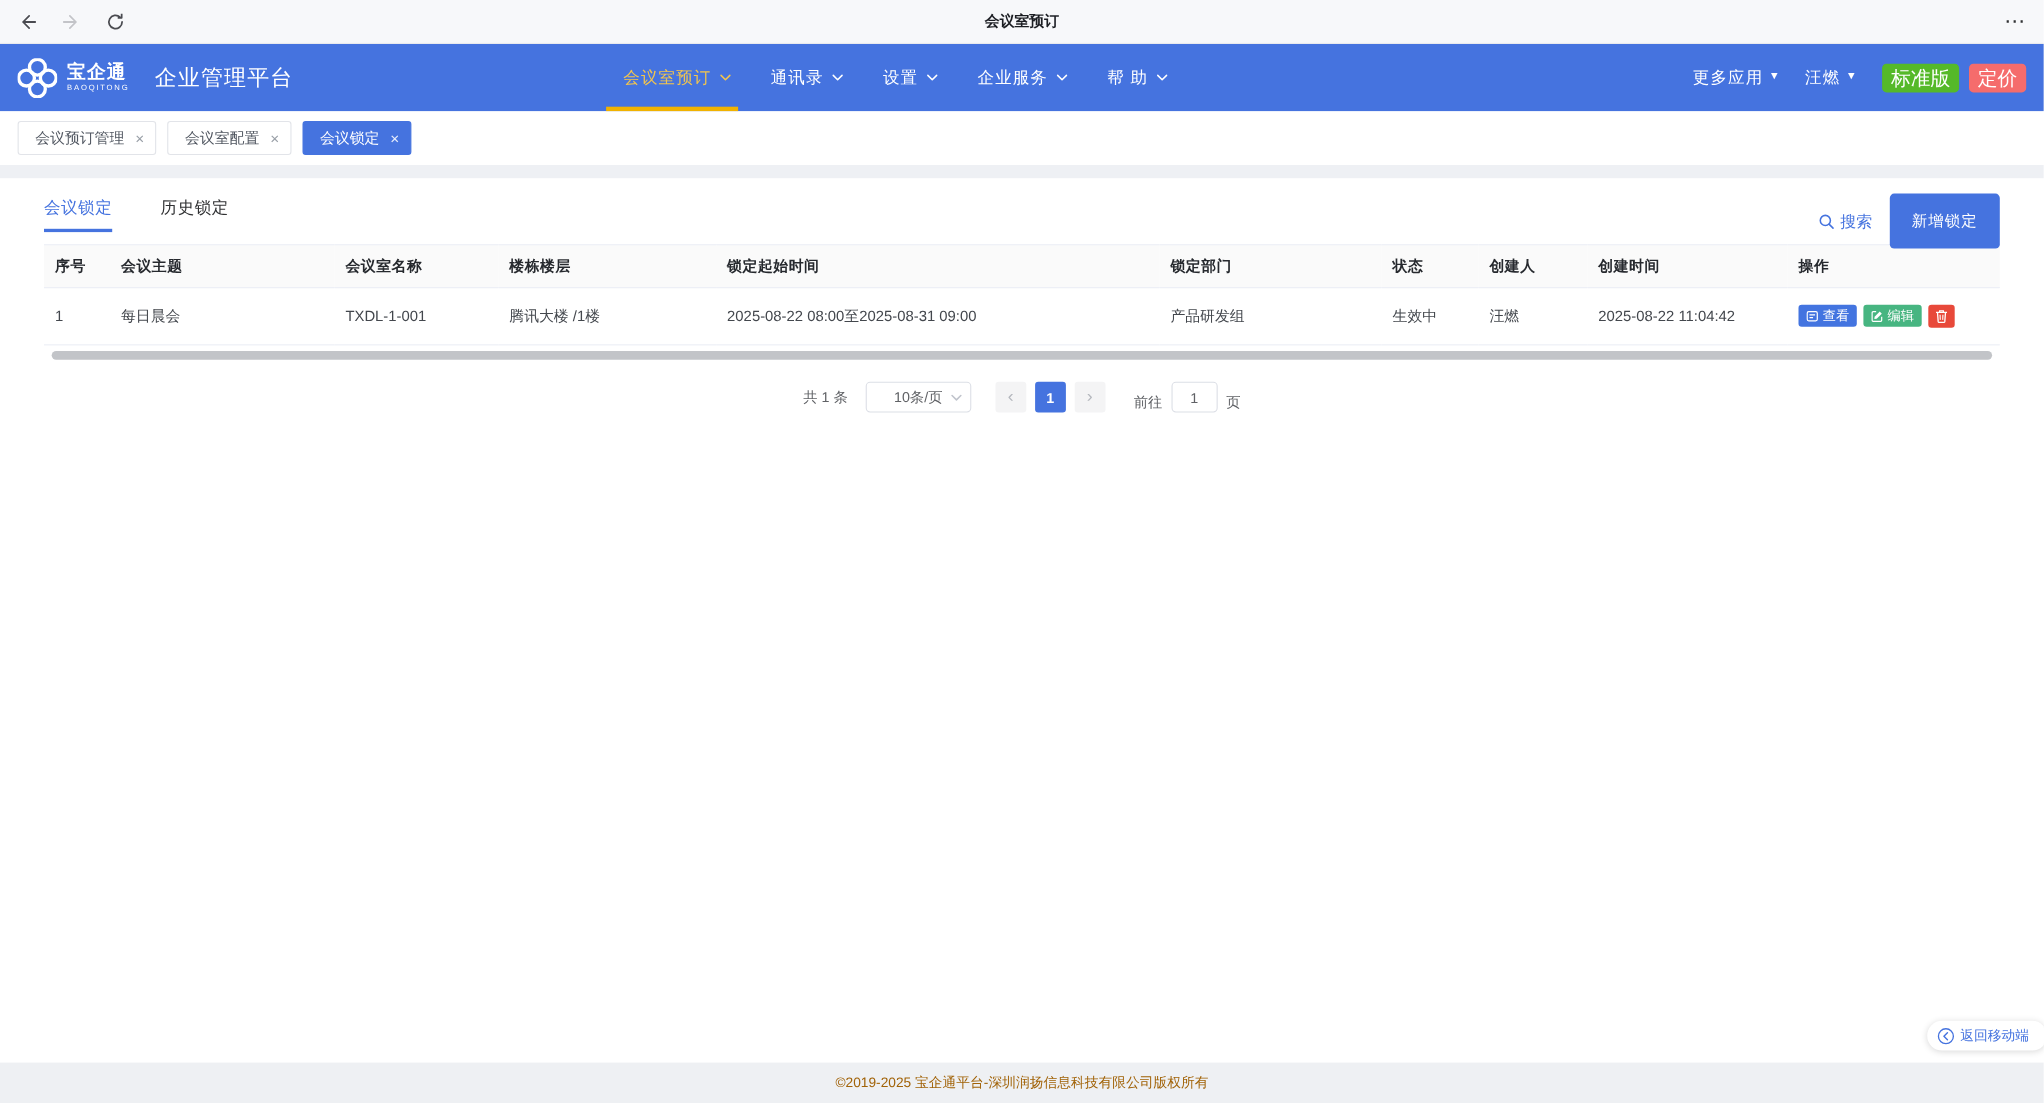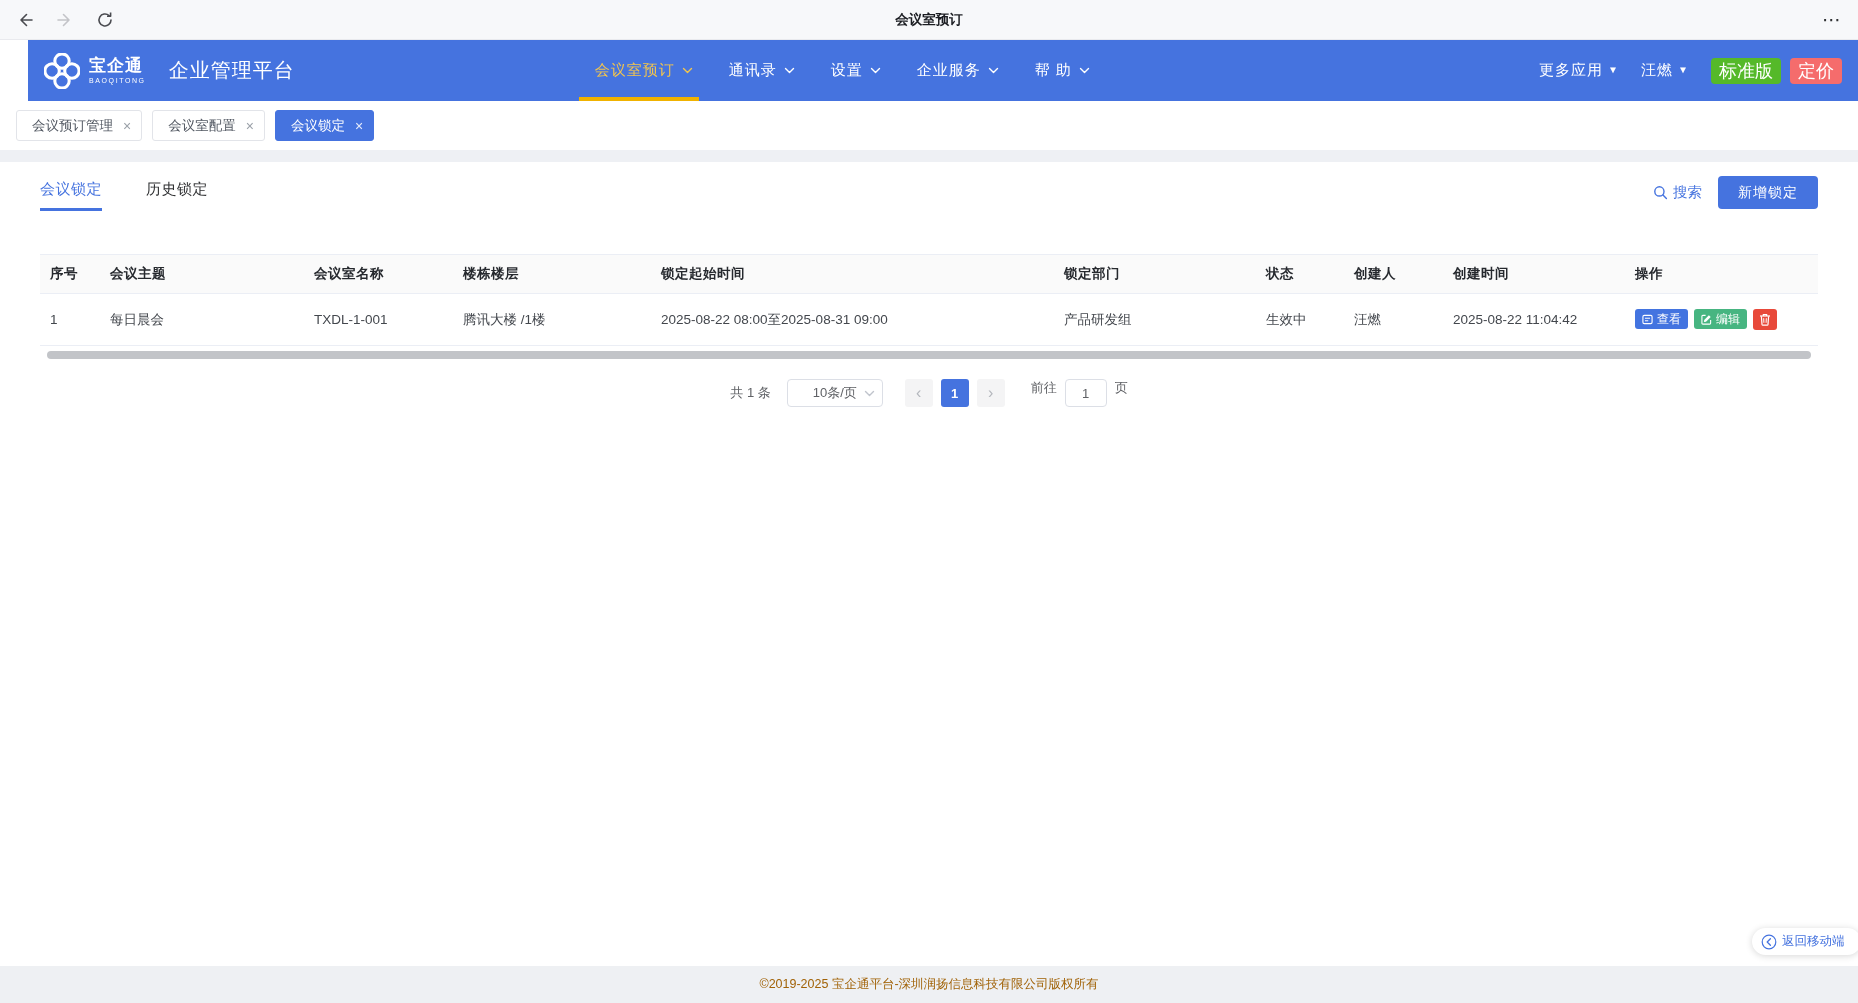--- a/index.html
+++ b/index.html
@@ -23,21 +23,21 @@
   .topbar .navbtns{ display:flex; align-items:center; gap:22px; }
   .icon-btn{ display:flex; align-items:center; justify-content:center; cursor:pointer; }
   .topbar-title{
     position:absolute; left:0; right:0; text-align:center;
     font-size:13.5px; font-weight:bold; color:#1b1d22; pointer-events:none;
   }
   .topbar .more{ margin-left:auto; font-size:19px; color:#303133; letter-spacing:1px; z-index:1; }
   
   .appbar{
     height:61px; background:var(--primary); display:flex; align-items:center;
-    padding:0 16px; color:#fff; position:relative;margin-left:28px;
+    padding:0 16px; color:#fff; position:relative;
   }
   .brand{ display:flex; align-items:center; gap:9px; cursor:pointer; }
   .brand-texts{ display:flex; flex-direction:column; line-height:1; }
   .brand-name{ font-size:17px; font-weight:bold; letter-spacing:1px; }
   .brand-sub{ font-size:7px; letter-spacing:1.6px; margin-top:3px; }
   .platform-title{ font-size:20px; font-weight:400; margin-left:14px; letter-spacing:1px; }
   .mainnav{ display:flex; align-items:center; gap:36px; margin-left:300px; height:100%; }
   .nav-item{
     display:flex; align-items:center; gap:7px; font-size:15px; height:100%;
     cursor:pointer; position:relative; color:#fff; letter-spacing:1px;
@@ -69,25 +69,25 @@
   .content{ padding:0 40px; position:relative; }
   .subtab-row{ display:flex; align-items:flex-start; padding-top:18px; height:60px; }
   .subtab{ font-size:15px; color:#303133; cursor:pointer; padding-bottom:9px;
            border-bottom:3px solid transparent; letter-spacing:0.5px; }
   .subtab + .subtab{ margin-left:44px; }
   .subtab.active{ color:var(--primary); border-bottom-color:var(--primary); }
   .toolbar-right{ margin-left:auto; display:flex; align-items:center; gap:16px; margin-top:-4px; }
   .search-link{ display:flex; align-items:center; gap:5px; color:var(--primary); font-size:14.5px; cursor:pointer; }
   .btn-primary{
     background:var(--primary); color:#fff; font-size:14px; border:none;
-    padding:0 20px; height:33px; border-radius:4px; cursor:pointer; letter-spacing:1px;
+    padding:0 20px; height:50px; border-radius:4px; cursor:pointer; letter-spacing:1px;
     font-family:inherit;
   }
   
-  table{ width:100%; border-collapse:collapse; table-layout:fixed;margin-top:32px; }
+  table{ width:100%; border-collapse:collapse; table-layout:fixed; }
   thead th{
     background:#fafafa; font-size:13.5px; font-weight:bold; color:#26292e;
     text-align:left; padding:10px 10px; border-top:1px solid var(--border);
     border-bottom:1px solid var(--border); letter-spacing:0.5px;
   }
   tbody td{
     font-size:13.5px; color:#43474d; padding:15px 10px;
     border-bottom:1px solid var(--border);
   }
   .actions{ display:flex; align-items:flex-start; gap:6px; }
@@ -113,21 +113,21 @@
   .pg-btn{
     width:28px; height:28px; border-radius:3px; background:#f4f4f5;
     display:flex; align-items:center; justify-content:center; cursor:pointer;
     color:#b4b7bd; font-size:16px;
   }
   .pg-page{
     width:28px; height:28px; border-radius:3px; background:var(--primary); color:#fff;
     display:flex; align-items:center; justify-content:center; font-size:13px; font-weight:bold;
     margin:0 8px; cursor:pointer;
   }
-  .pg-goto{ display:flex; align-items:flex-start; gap:8px; margin-left:26px; }
+  .pg-goto{ display:flex; align-items:flex-end; gap:8px; margin-left:26px; }
   .pg-input{
     width:42px; height:28px; border:1px solid #dcdfe6; border-radius:4px;
     text-align:center; font-size:13px; color:#606266; font-family:inherit; background:#fff;
   }
   
   .mobile-pill{
     position:absolute; left:1752px; top:928px; height:27px;
     background:#fff; border-radius:14px; box-shadow:0 1px 7px rgba(0,0,0,.16);
     display:flex; align-items:center; gap:5px; padding:0 16px 0 9px;
     color:var(--primary); font-size:12.5px; cursor:pointer; white-space:nowrap;

